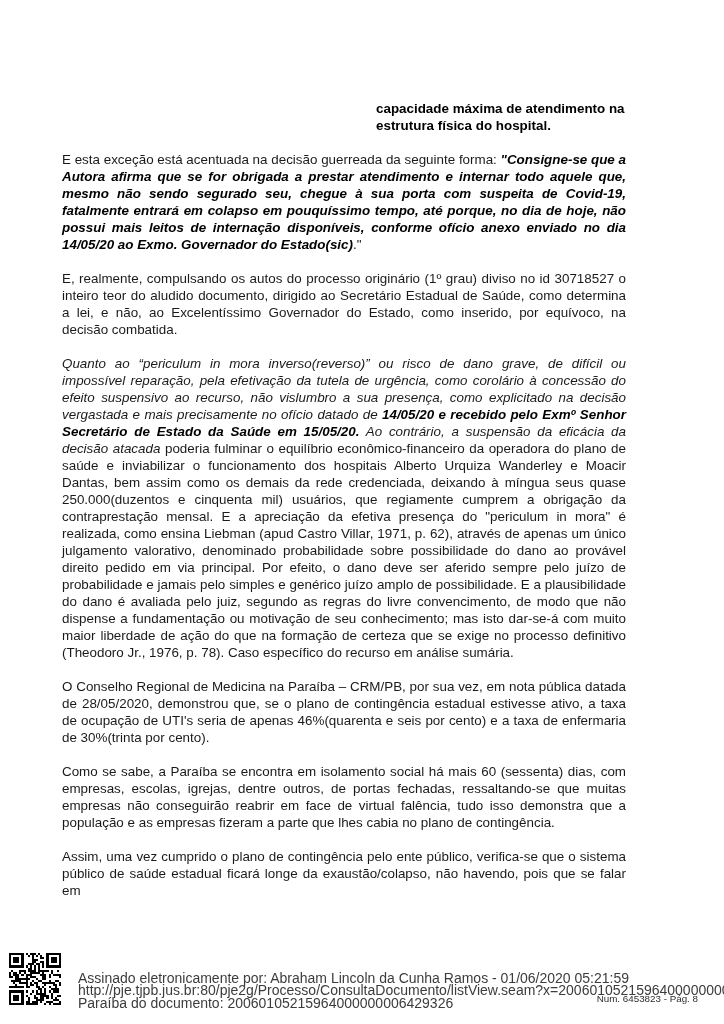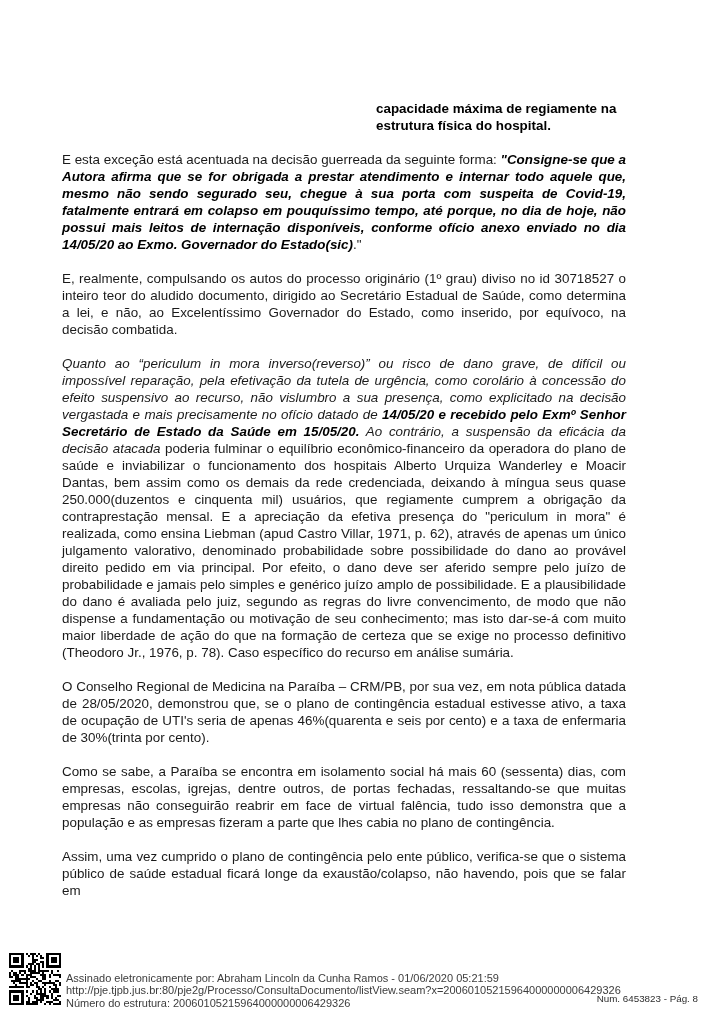--- a/index.html
+++ b/index.html
@@ -52,45 +52,45 @@
     position: absolute;
     left: 9px;
     top: 5px;
     width: 52px;
     height: 52px;
     background: #ffffff;
   }
   .qr svg { width: 52px; height: 52px; display: block; }
   .footer-lines {
     position: absolute;
-    left: 66px;
+    left: 78px;
     top: 24px;
     width: 460px;
-    font-size: 11px;
+    font-size: 14px;
     line-height: 12.4px;
     color: #3c3c3c;
     white-space: nowrap;
   }
   .page-ref {
     position: absolute;
     right: 26px;
     top: 45px;
     font-size: 9.8px;
     color: #2e2e2e;
     white-space: nowrap;
   }
 </style>
 </head>
 <body>
 
 <div class="page">
 
   <div class="content">
 
-  <p class="quote-block"><span class="run-bold">capacidade máxima de regiamente na</span><br><span class="run-bold">estrutura física do hospital.</span></p>
+  <p class="quote-block"><span class="run-bold">capacidade máxima de atendimento na</span><br><span class="run-bold">estrutura física do hospital.</span></p>
       <p><span class="run-regular">E esta exceção está acentuada na decisão guerreada da seguinte forma: </span><span class="run-bold-italic">"Consigne-se que a Autora afirma que se for obrigada a prestar atendimento e internar todo aquele que, mesmo não sendo segurado seu, chegue à sua porta com suspeita de Covid-19, fatalmente entrará em colapso em pouquíssimo tempo, até porque, no dia de hoje, não possui mais leitos de internação disponíveis, conforme ofício anexo enviado no dia 14/05/20 ao Exmo. Governador do Estado(sic)</span><span class="run-regular">."</span></p>
       <p><span class="run-regular">E, realmente, compulsando os autos do processo originário (1º grau) diviso no id 30718527 o inteiro teor do aludido documento, dirigido ao Secretário Estadual de Saúde, como determina a lei, e não, ao Excelentíssimo Governador do Estado, como inserido, por equívoco, na decisão combatida.</span></p>
       <p><span class="run-italic">Quanto ao “periculum in mora inverso(reverso)” ou risco de dano grave, de difícil ou impossível reparação, pela efetivação da tutela de urgência, como corolário à concessão do efeito suspensivo ao recurso, não vislumbro a sua presença, como explicitado na decisão vergastada e mais precisamente no ofício datado de </span><span class="run-bold-italic">14/05/20  e recebido pelo Exmº Senhor Secretário de Estado da Saúde em 15/05/20.</span><span class="run-italic"> Ao contrário, a suspensão da eficácia da decisão atacada </span><span class="run-regular">poderia fulminar o equilíbrio econômico-financeiro da operadora do plano de saúde e inviabilizar o funcionamento dos hospitais Alberto Urquiza Wanderley e Moacir Dantas,  bem assim como os demais da rede credenciada, deixando à míngua seus quase 250.000(duzentos e cinquenta mil) usuários, que regiamente cumprem a obrigação da contraprestação mensal. E a apreciação da efetiva presença do "periculum in mora" é realizada, como ensina Liebman (apud Castro Villar, 1971, p. 62), através de apenas um único julgamento valorativo, denominado probabilidade sobre possibilidade do dano ao provável direito pedido em via principal. Por efeito, o dano deve ser aferido sempre pelo juízo de probabilidade e jamais pelo simples e genérico juízo amplo de possibilidade. E a plausibilidade do dano é avaliada pelo juiz, segundo as regras do livre convencimento, de modo que não dispense a fundamentação ou motivação de seu conhecimento; mas isto dar-se-á com muito maior liberdade de ação do que na formação de certeza que se exige no processo definitivo (Theodoro Jr., 1976, p. 78). Caso específico do recurso em análise sumária.</span></p>
       <p><span class="run-regular">O Conselho Regional de Medicina na Paraíba – CRM/PB, por sua vez, em nota pública datada de 28/05/2020, demonstrou que, se o plano de contingência estadual estivesse ativo, a taxa de ocupação de UTI's seria de apenas 46%(quarenta e seis por cento) e a taxa de enfermaria de 30%(trinta por cento).</span></p>
       <p><span class="run-regular">Como se sabe, a Paraíba se encontra em isolamento social há mais 60 (sessenta) dias, com empresas, escolas, igrejas, dentre outros, de portas fechadas, ressaltando-se que muitas empresas não conseguirão reabrir em face de virtual falência, tudo isso demonstra que a população e as empresas fizeram a parte que lhes cabia no plano de contingência.</span></p>
       <p><span class="run-regular">Assim, uma vez cumprido o plano de contingência pelo ente público, verifica-se que o sistema público de saúde estadual ficará longe da exaustão/colapso, não havendo, pois que se falar em</span></p>
     </div>
 
   <div class="footer">
     <div class="qr">
@@ -411,18 +411,18 @@
           <rect x="19" y="24" width="1" height="1" fill="#000"></rect>
           <rect x="21" y="24" width="1" height="1" fill="#000"></rect>
           <rect x="22" y="24" width="1" height="1" fill="#000"></rect>
           <rect x="23" y="24" width="1" height="1" fill="#000"></rect>
           <rect x="24" y="24" width="1" height="1" fill="#000"></rect>
         </svg>
     </div>
     <div class="footer-lines">
       <div>Assinado eletronicamente por: Abraham Lincoln da Cunha Ramos - 01/06/2020 05:21:59</div>
       <div>http://pje.tjpb.jus.br:80/pje2g/Processo/ConsultaDocumento/listView.seam?x=20060105215964000000006429326</div>
-      <div>Número do estrutura: 20060105215964000000006429326</div>
+      <div>Paraíba do documento: 20060105215964000000006429326</div>
     </div>
     <div class="page-ref">Num. 6453823 - Pág. 8</div>
   </div>
 
 </div>
 
 </body></html>

